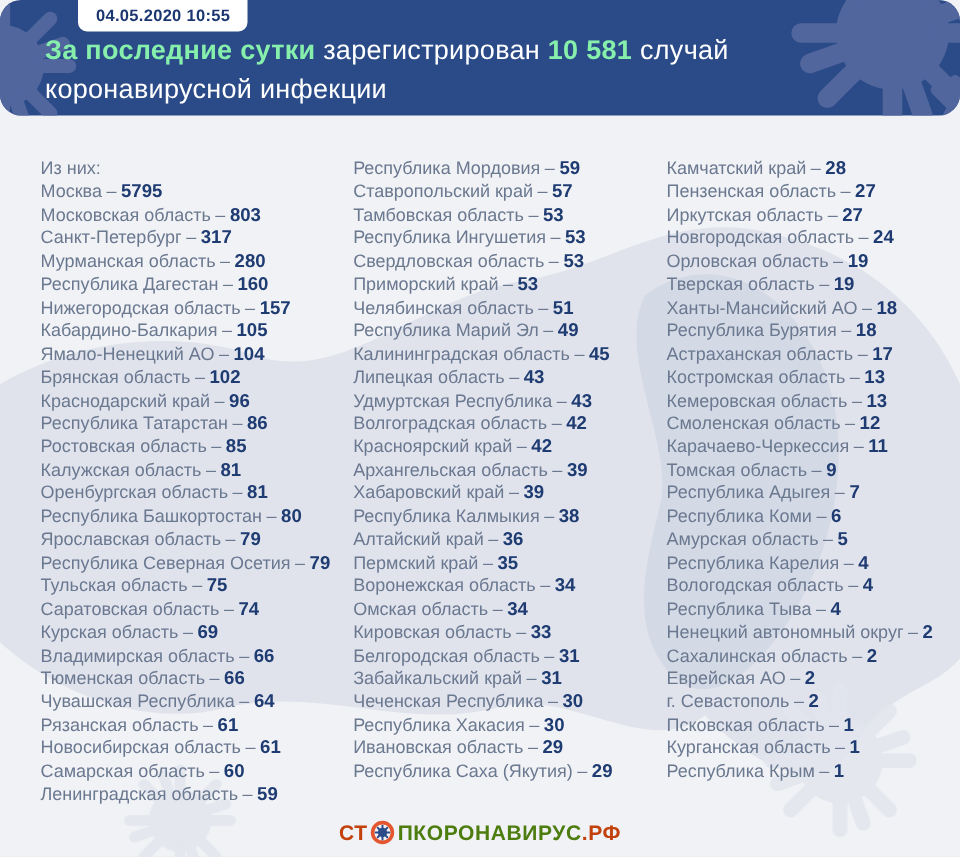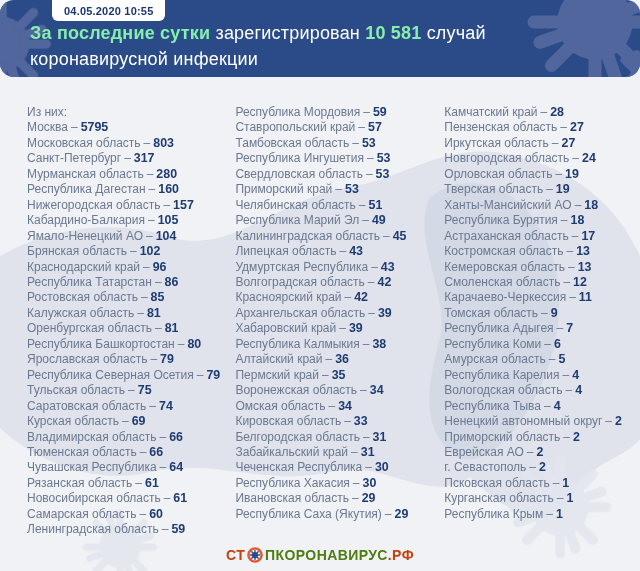--- a/index.html
+++ b/index.html
@@ -171,21 +171,21 @@
           <div class="row"><span class="rname">Смоленская область</span><span class="dash">–</span><span class="rval">12</span></div>
           <div class="row"><span class="rname">Карачаево-Черкессия</span><span class="dash">–</span><span class="rval">11</span></div>
           <div class="row"><span class="rname">Томская область</span><span class="dash">–</span><span class="rval">9</span></div>
           <div class="row"><span class="rname">Республика Адыгея</span><span class="dash">–</span><span class="rval">7</span></div>
           <div class="row"><span class="rname">Республика Коми</span><span class="dash">–</span><span class="rval">6</span></div>
           <div class="row"><span class="rname">Амурская область</span><span class="dash">–</span><span class="rval">5</span></div>
           <div class="row"><span class="rname">Республика Карелия</span><span class="dash">–</span><span class="rval">4</span></div>
           <div class="row"><span class="rname">Вологодская область</span><span class="dash">–</span><span class="rval">4</span></div>
           <div class="row"><span class="rname">Республика Тыва</span><span class="dash">–</span><span class="rval">4</span></div>
           <div class="row"><span class="rname">Ненецкий автономный округ</span><span class="dash">–</span><span class="rval">2</span></div>
-          <div class="row"><span class="rname">Приморский область</span><span class="dash">–</span><span class="rval">2</span></div>
+          <div class="row"><span class="rname">Сахалинская область</span><span class="dash">–</span><span class="rval">2</span></div>
           <div class="row"><span class="rname">Еврейская АО</span><span class="dash">–</span><span class="rval">2</span></div>
           <div class="row"><span class="rname">г. Севастополь</span><span class="dash">–</span><span class="rval">2</span></div>
           <div class="row"><span class="rname">Псковская область</span><span class="dash">–</span><span class="rval">1</span></div>
           <div class="row"><span class="rname">Курганская область</span><span class="dash">–</span><span class="rval">1</span></div>
           <div class="row"><span class="rname">Республика Крым</span><span class="dash">–</span><span class="rval">1</span></div>
         </div>
     </div>
 
     <div class="logo">
       <span class="lg-or">СТ</span>

